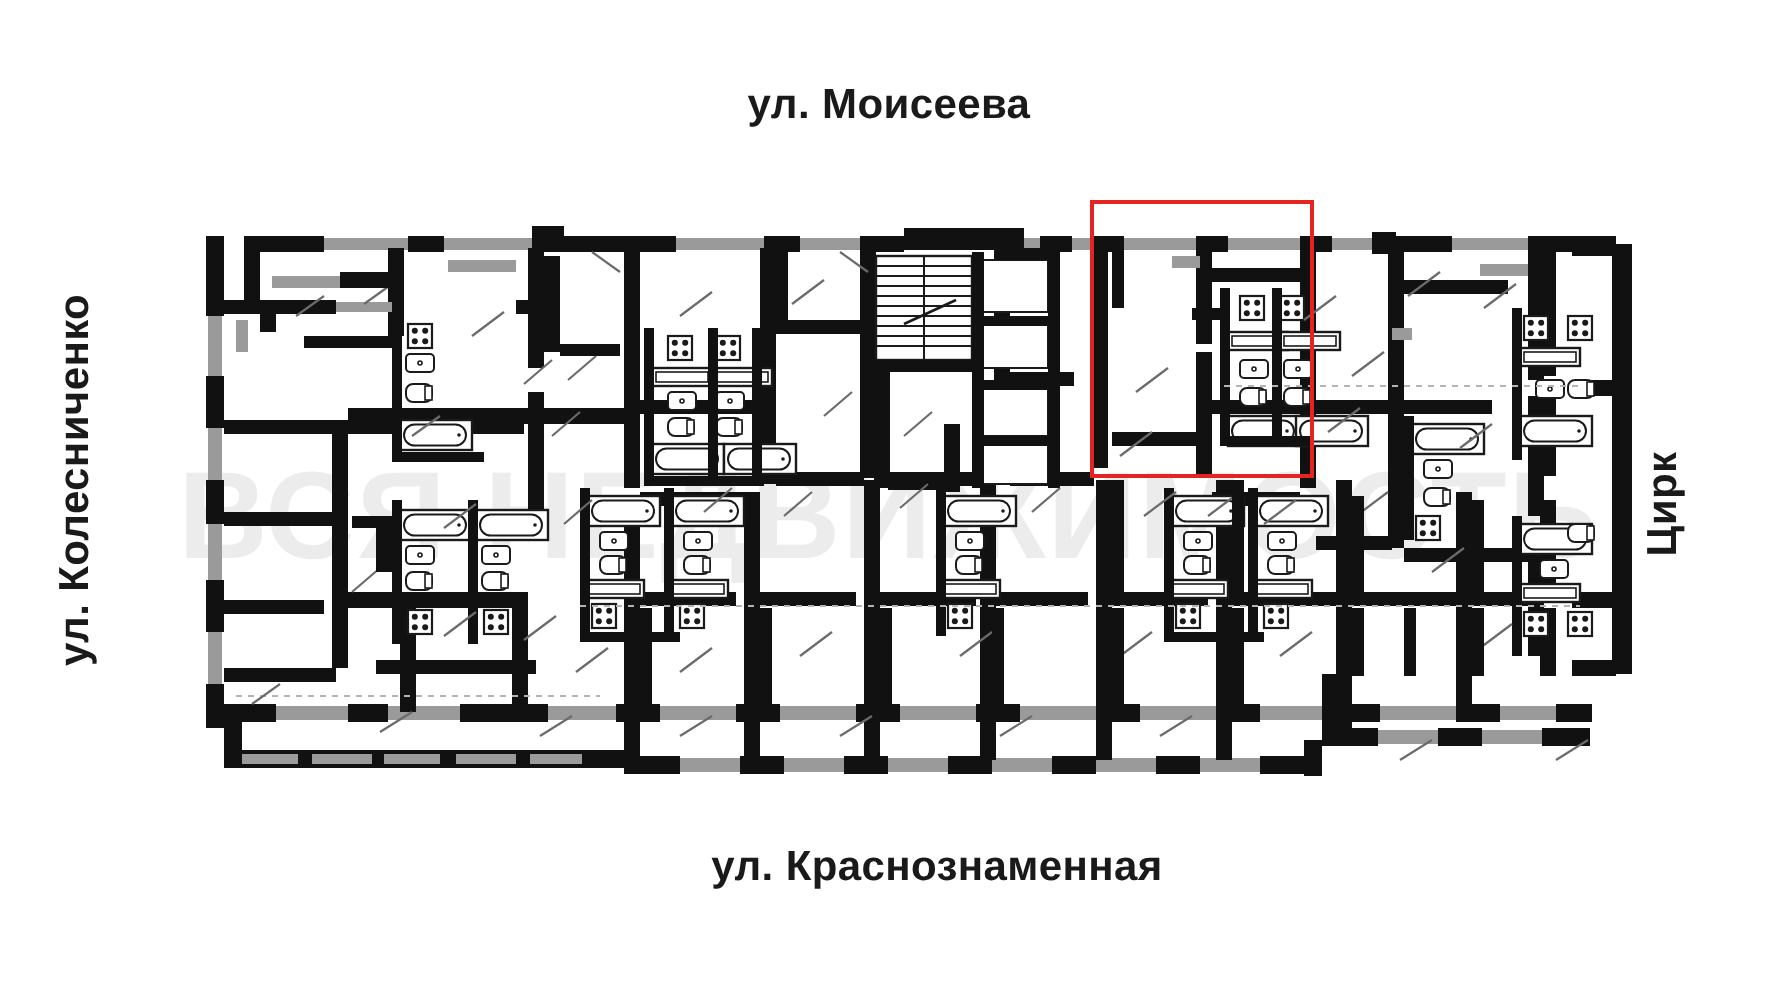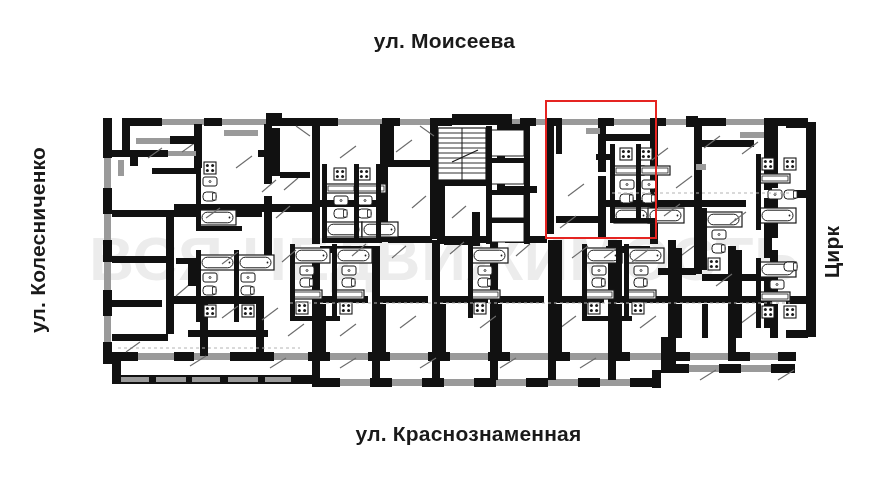--- a/index.html
+++ b/index.html
@@ -21,21 +21,21 @@
     position: absolute;
     color: #1a1a1a;
     font-size: 21px;
     font-weight: 700;
     letter-spacing: 0.2px;
     white-space: nowrap;
   }
   #label-top {
     left: 0;
     right: 0;
-    top: 29px;
+    top: 41px;
     text-align: center;
   }
   #label-bottom {
     left: 0;
     right: 0;
     top: 422px;
     text-align: center;
     margin-left: 48px;
   }
   #label-left {

